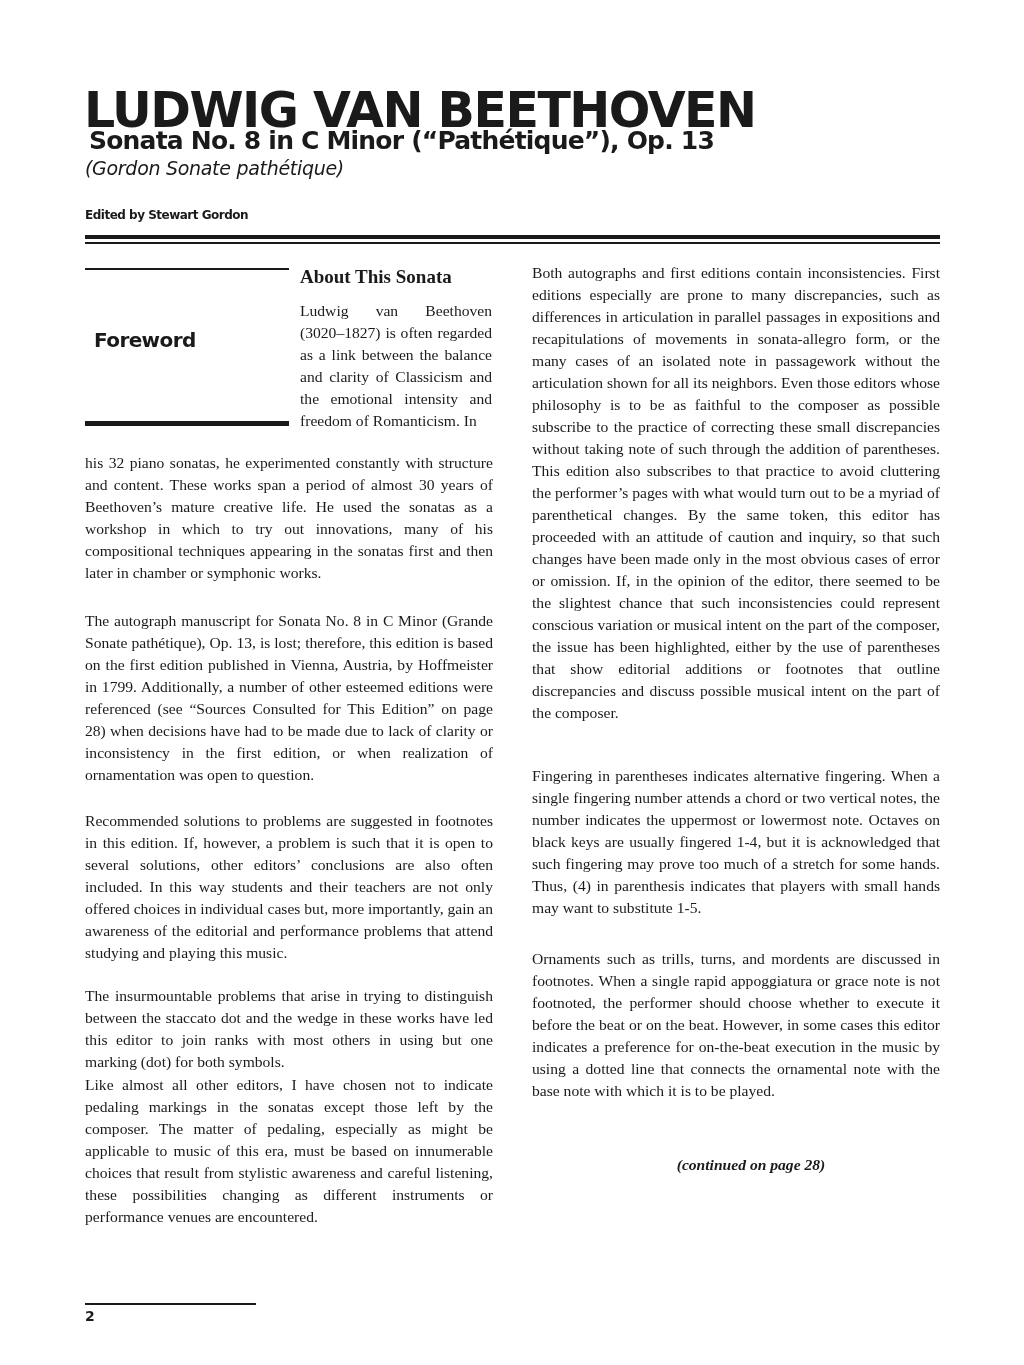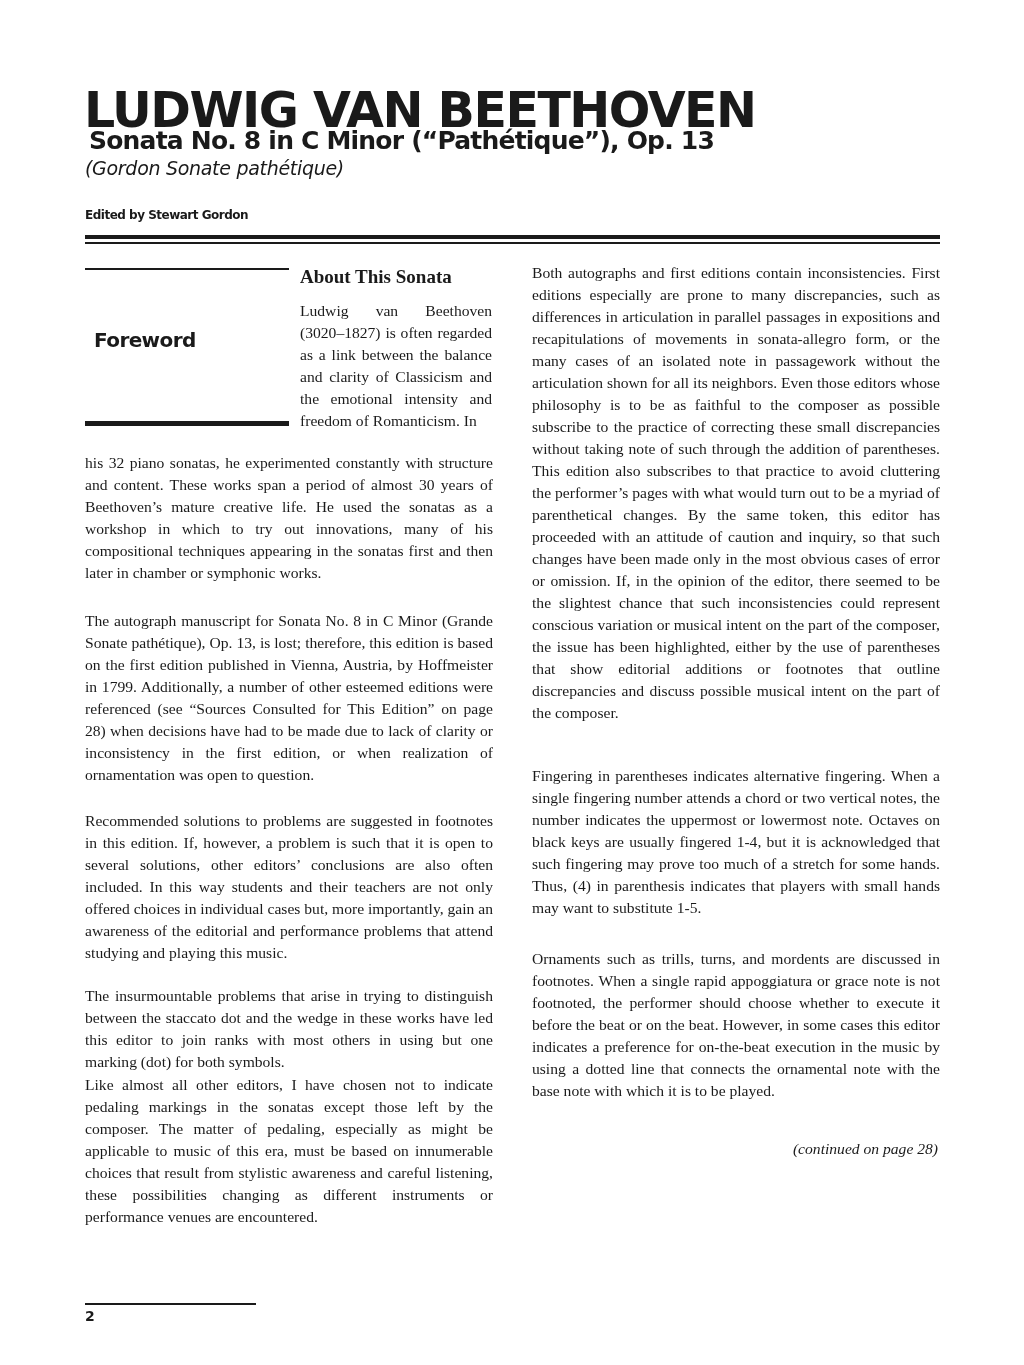--- a/index.html
+++ b/index.html
@@ -19,21 +19,21 @@
   .side-rule-bottom { position: absolute; left: 85px; top: 421px; width: 204px; height: 5px; background: #1a1a1a; }
   #foreword { position: absolute; left: 78px; top: 312px; margin: 16px; font-size: 20px; font-weight: bold; letter-spacing: -0.6px; line-height: 24px; }
 
   #about-heading { position: absolute; left: 300px; top: 265px; margin: 0; font-size: 19px; font-weight: bold; line-height: 24px; }
 
   .para { font-size: 15.6px; line-height: 22px; text-align: justify; margin: 0; hyphens: manual; }
   .col-left-intro { position: absolute; left: 300px; top: 300px; width: 192px; }
   .col-left { position: absolute; left: 85px; width: 408px; }
   .col-right { position: absolute; left: 532px; width: 408px; }
 
-  #continued { position: absolute; left: 532px; width: 406px; top: 1138px; margin: 0; font-size: 15.6px; font-style: italic; text-align: right; line-height: 22px; }
+  #continued { position: absolute; left: 532px; width: 406px; top: 1138px; margin: 16px; font-size: 15.6px; font-style: italic; text-align: center; line-height: 22px; font-weight: bold; }
 
   .footer-rule { position: absolute; left: 85px; top: 1303px; width: 171px; height: 2px; background: #1a1a1a; }
   #page-number { position: absolute; left: 85px; top: 1307px; margin: 0; font-size: 14px; font-weight: bold; line-height: 18px; }
 </style>
 </head>
 <body>
 
 <h1 id="composer" class="sans">LUDWIG VAN BEETHOVEN</h1>
 <h2 id="work-title" class="sans">Sonata No. 8 in C Minor (“Pathétique”), Op. 13</h2>
 <p id="subtitle" class="sans">(Gordon Sonate pathétique)</p>

